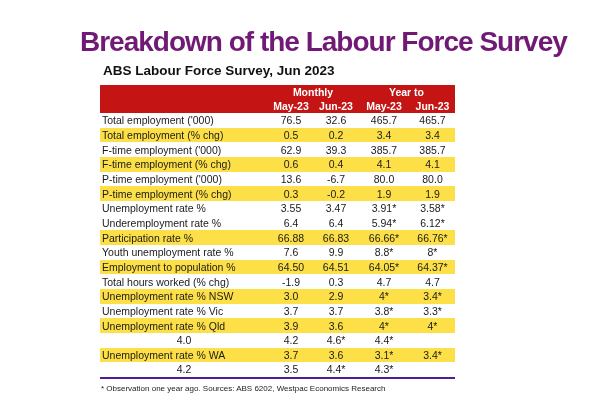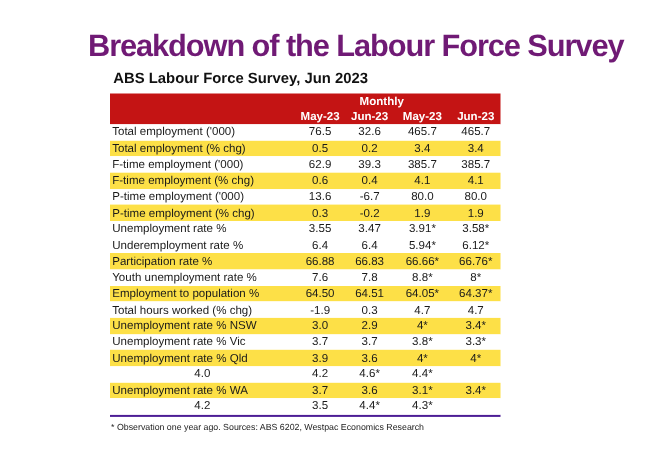--- a/index.html
+++ b/index.html
@@ -12,21 +12,21 @@
     position:absolute;left:80px;top:26px;width:500px;
     font-size:28px;font-weight:700;letter-spacing:-1px;
     color:#701a75;white-space:nowrap;
   }
   .table-wrap{position:absolute;left:100px;top:85px;width:355px;}
   .table-subtitle{
     position:absolute;left:103px;top:63px;width:400px;
     font-size:13.5px;font-weight:700;color:#111;
   }
   .thead{background:#C41414;color:#ffffff;font-weight:700;font-size:10.5px;}
-  .ghead{display:grid;grid-template-columns:168px 90px 97px;height:14px;align-items:center;gap:34px;}
+  .ghead{display:grid;grid-template-columns:168px 90px 97px;height:14px;align-items:center;}
   .chead{display:grid;grid-template-columns:168px 46px 44px 52px 45px;height:14px;align-items:center;}
   .gcell{text-align:center;}
   .trow{
     display:grid;grid-template-columns:168px 46px 44px 52px 45px;
     height:14.67px;align-items:center;font-size:10.5px;background:#ffffff;
   }
   .trow.shaded{background:#fde047;}
   .tbody{border-bottom:2px solid #4c1d95;}
   .cell{white-space:nowrap;overflow:visible;}
   .cell.label{padding-left:2px;}
@@ -118,21 +118,21 @@
       <div class="trow shaded">
         <div class="cell label">Participation rate %</div>
         <div class="cell num">66.88</div>
         <div class="cell num">66.83</div>
         <div class="cell num">66.66*</div>
         <div class="cell num">66.76*</div>
       </div>
       <div class="trow">
         <div class="cell label">Youth unemployment rate %</div>
         <div class="cell num">7.6</div>
-        <div class="cell num">7.8</div>
+        <div class="cell num">9.9</div>
         <div class="cell num">8.8*</div>
         <div class="cell num">8*</div>
       </div>
       <div class="trow shaded">
         <div class="cell label">Employment to population %</div>
         <div class="cell num">64.50</div>
         <div class="cell num">64.51</div>
         <div class="cell num">64.05*</div>
         <div class="cell num">64.37*</div>
       </div>

